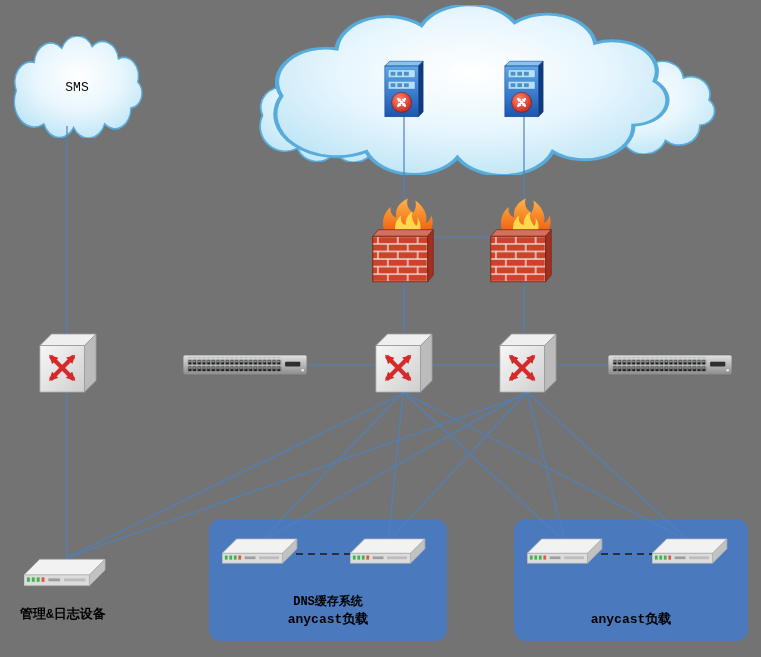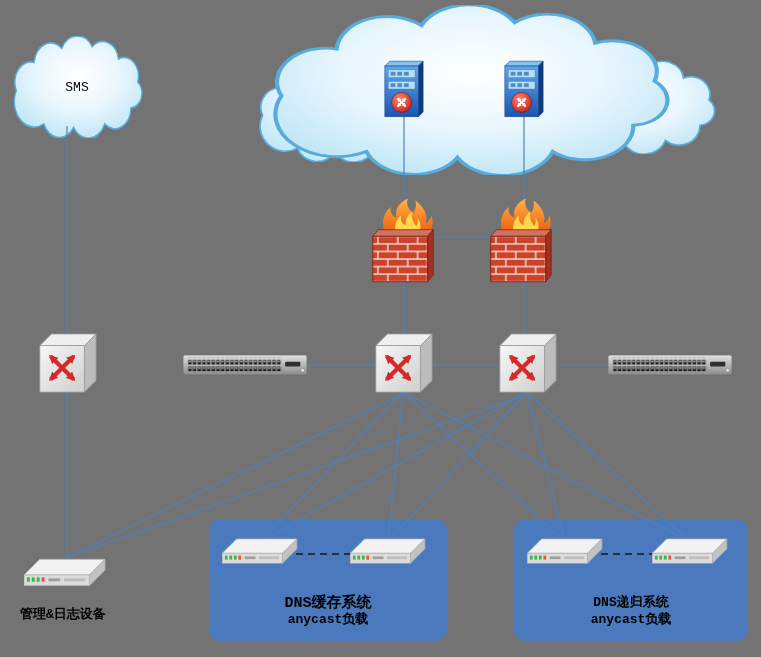--- a/index.html
+++ b/index.html
@@ -6,21 +6,21 @@
   html,body{margin:0;padding:0;background:#ffffff;}
   .stage{
     position:relative;width:761px;height:657px;background:#737373;overflow:hidden;
     font-family:Liberation Mono, monospace;
   }
   .stage svg.canvas{position:absolute;left:0;top:0;}
   .lbl{position:absolute;color:#000;line-height:1.25;white-space:nowrap;}
   .lbl.center{text-align:center;}
   .lbl.sms{left:17px;top:80px;width:120px;font-size:13px;text-align:center;}
   .lbl.mgmt{left:20px;top:607px;font-size:13px;font-weight:bold;}
-  .lbl.cache1{left:209px;top:595px;width:238px;font-size:15px;font-weight:bold;}
+  .lbl.cache1{left:209px;top:595px;width:238px;font-size:12px;font-weight:bold;}
   .lbl.cache2{left:209px;top:612px;width:238px;font-size:13px;font-weight:bold;}
   .lbl.rec1{left:514px;top:595px;width:234px;font-size:13px;font-weight:bold;}
   .lbl.rec2{left:514px;top:612px;width:234px;font-size:13px;font-weight:bold;}
 </style>
 </head>
 <body>
 
 <div class="stage">
 
 <svg class="canvas" width="761" height="657" viewBox="0 0 761 657" xmlns="http://www.w3.org/2000/svg">
@@ -181,16 +181,15 @@
   <use href="#server" x="350" y="538" width="76" height="27"></use>
   <use href="#server" x="527" y="538" width="76" height="27"></use>
   <use href="#server" x="652" y="538" width="76" height="27"></use>
   <use href="#server" x="24" y="558" width="82" height="30"></use>
 </svg>
 
 <div class="lbl sms">SMS</div>
 <div class="lbl mgmt">管理&amp;日志设备</div>
 <div class="lbl cache1 center">DNS缓存系统</div>
 <div class="lbl cache2 center">anycast负载</div>
-<div class="lbl rec1 center">DNS递归系统</div>
 <div class="lbl rec2 center">anycast负载</div>
 
 </div>
 
 </body></html>

